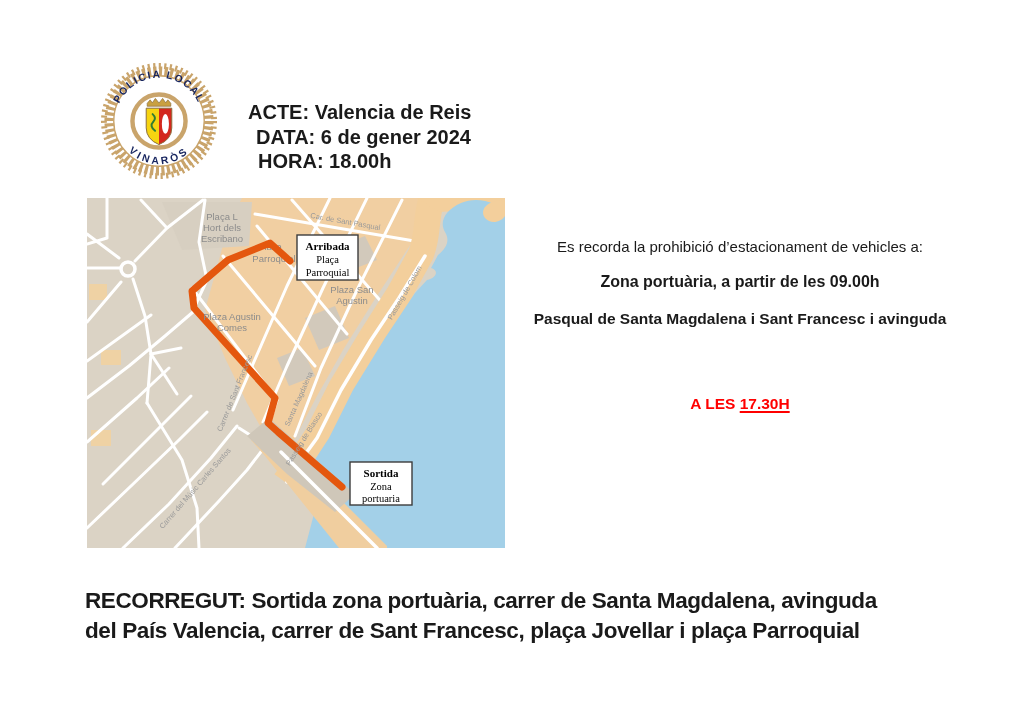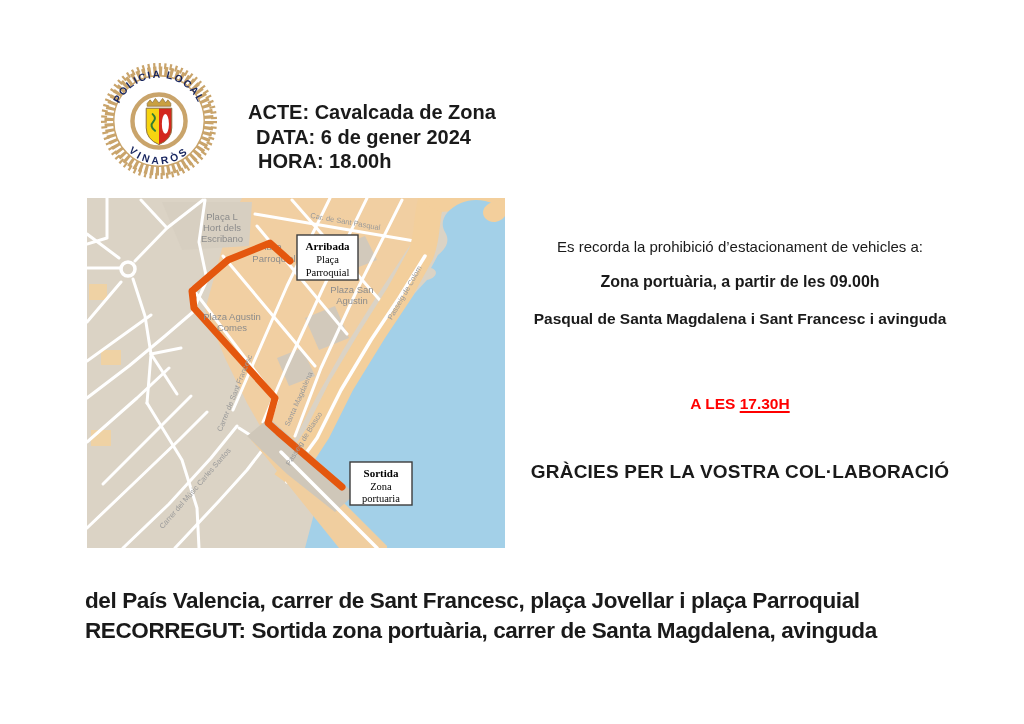--- a/index.html
+++ b/index.html
@@ -76,21 +76,21 @@
     <path d="M47,47 H60 V84 Q47,78.5 47,67 Z" fill="#F6D411"></path>
     <path d="M60,47 H73 V67 Q73,78.5 60,84 Z" fill="#D3281E"></path>
     <path d="M47,47 H73 V67 Q73,78.5 60,84 Q47,78.5 47,67 Z" fill="none" stroke="#8a6d3b" stroke-width="1"></path>
 
     <path d="M53.5,53 q4.5,4 0.5,8 q-4,4 2,9" fill="none" stroke="#2E7D32" stroke-width="2" stroke-linecap="round"></path>
     <ellipse cx="66.5" cy="63" rx="3.6" ry="10" fill="#ffffff"></ellipse>
   </svg>
 </div>
 
 <div class="abs event-block">
-  <div>ACTE: Cavalcada de Zona</div>
+  <div>ACTE: Valencia de Reis</div>
   <div class="event-line2">DATA: 6 de gener 2024</div>
   <div class="event-line3">HORA: 18.00h</div>
 </div>
 
 <div class="abs map">
   <svg width="418" height="350" viewBox="0 0 418 350">
 
     <rect x="0" y="0" width="418" height="350" fill="#DBD3C5"></rect>
 
     <polygon points="155,0 360,0 345,14 316,58 286,104 256,152 230,198 208,240 196,258 180,240 160,205 138,160 118,112 132,62 142,25" fill="#F1CFA2"></polygon>
@@ -191,19 +191,18 @@
 <div class="abs right-col">
   <p class="notice-intro">Es recorda la prohibició d’estacionament de vehicles a:</p>
   <p class="notice-item1">Zona portuària, a partir de les 09.00h</p>
   <p class="notice-item2">
     <span>Pasqual de Santa Magdalena i Sant Francesc i avinguda</span><br>
   </p>
   <p class="closure">
     <br>
     <span>A LES </span><span class="closure-time">17.30H</span>
   </p>
-  <p class="thanks">GRÀCIES PER LA VOSTRA COL·LABORACIÓ</p>
 </div>
 
 <div class="abs route-summary">
+  <div>RECORREGUT: Sortida zona portuària, carrer de Santa Magdalena, avinguda</div>
   <div>del País Valencia, carrer de Sant Francesc, plaça Jovellar i plaça Parroquial</div>
-  <div>RECORREGUT: Sortida zona portuària, carrer de Santa Magdalena, avinguda</div>
 </div>
 
 </body></html>

